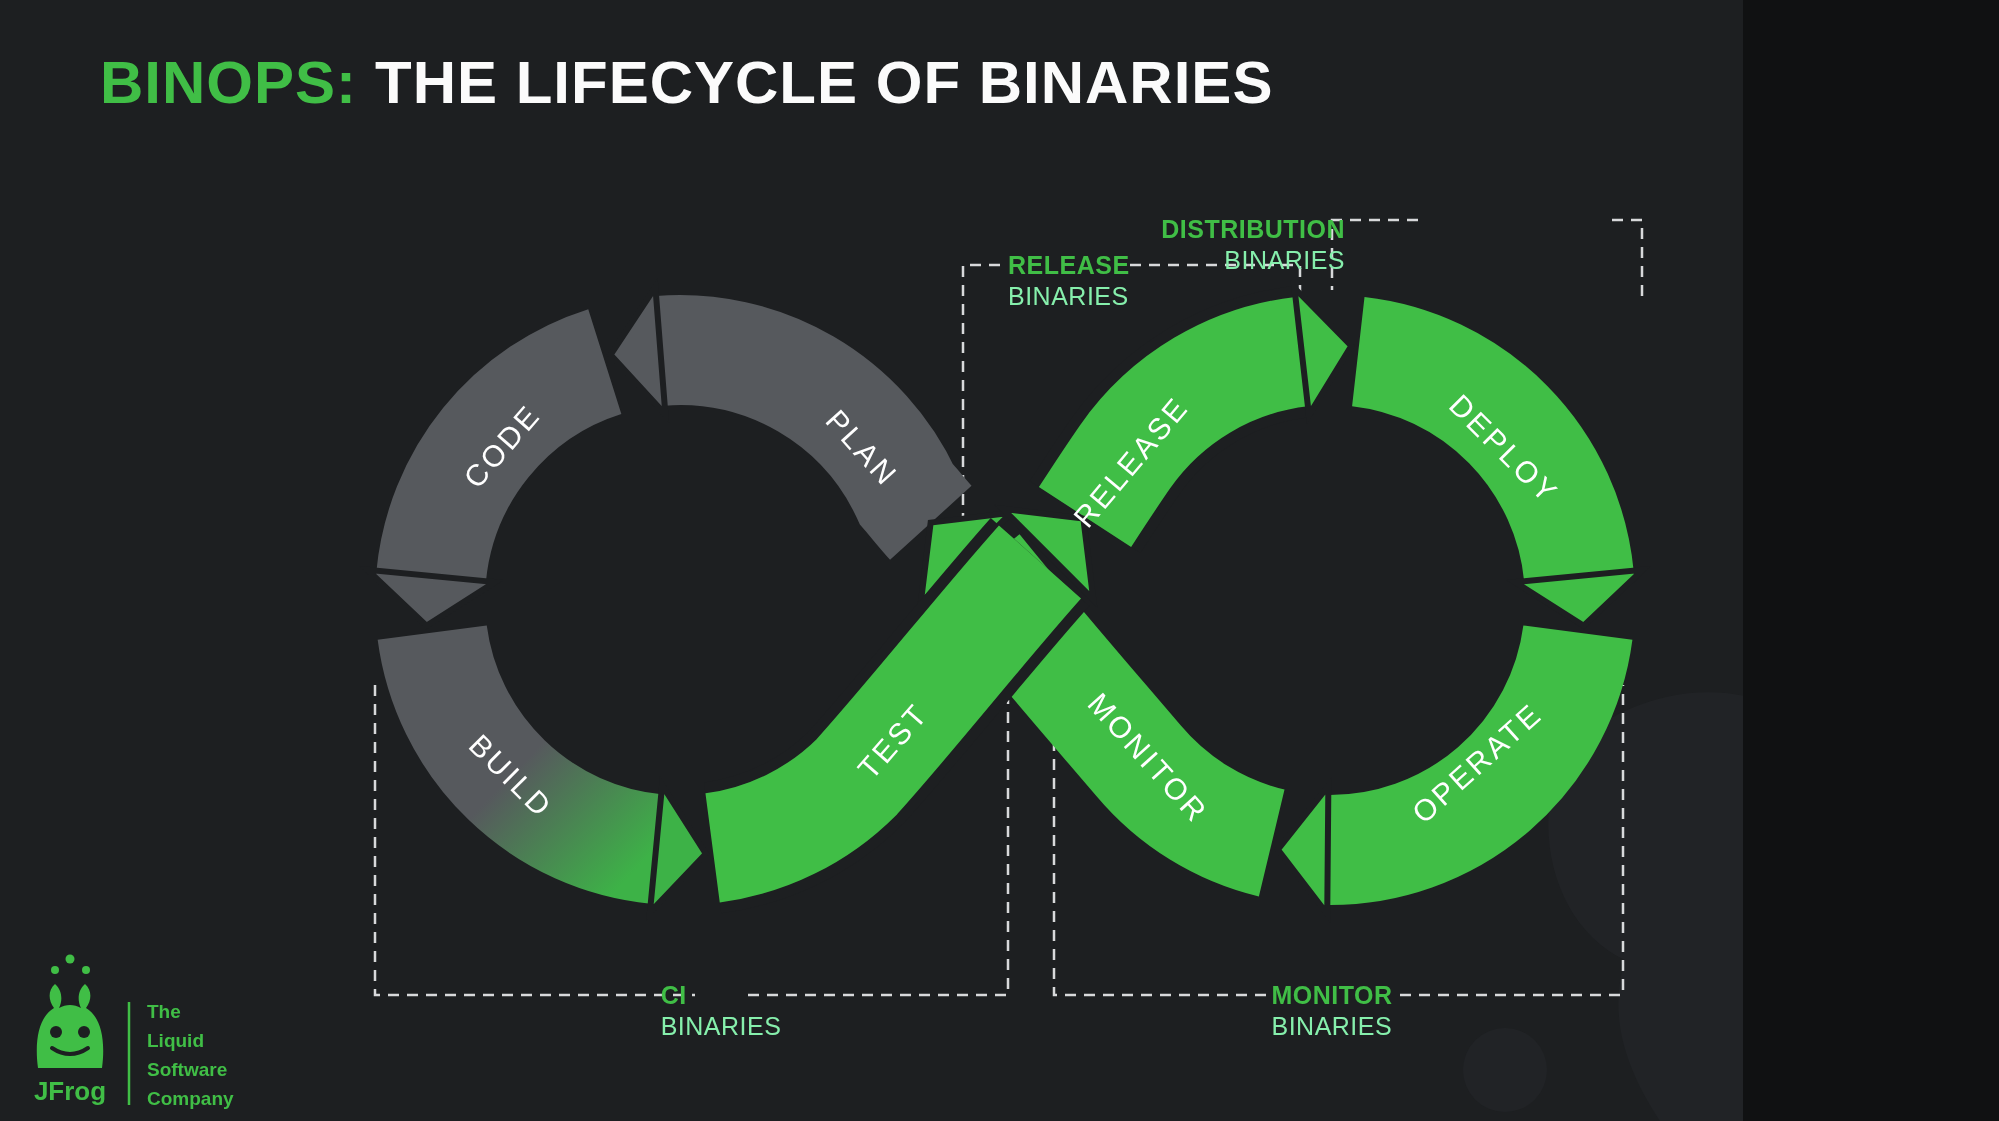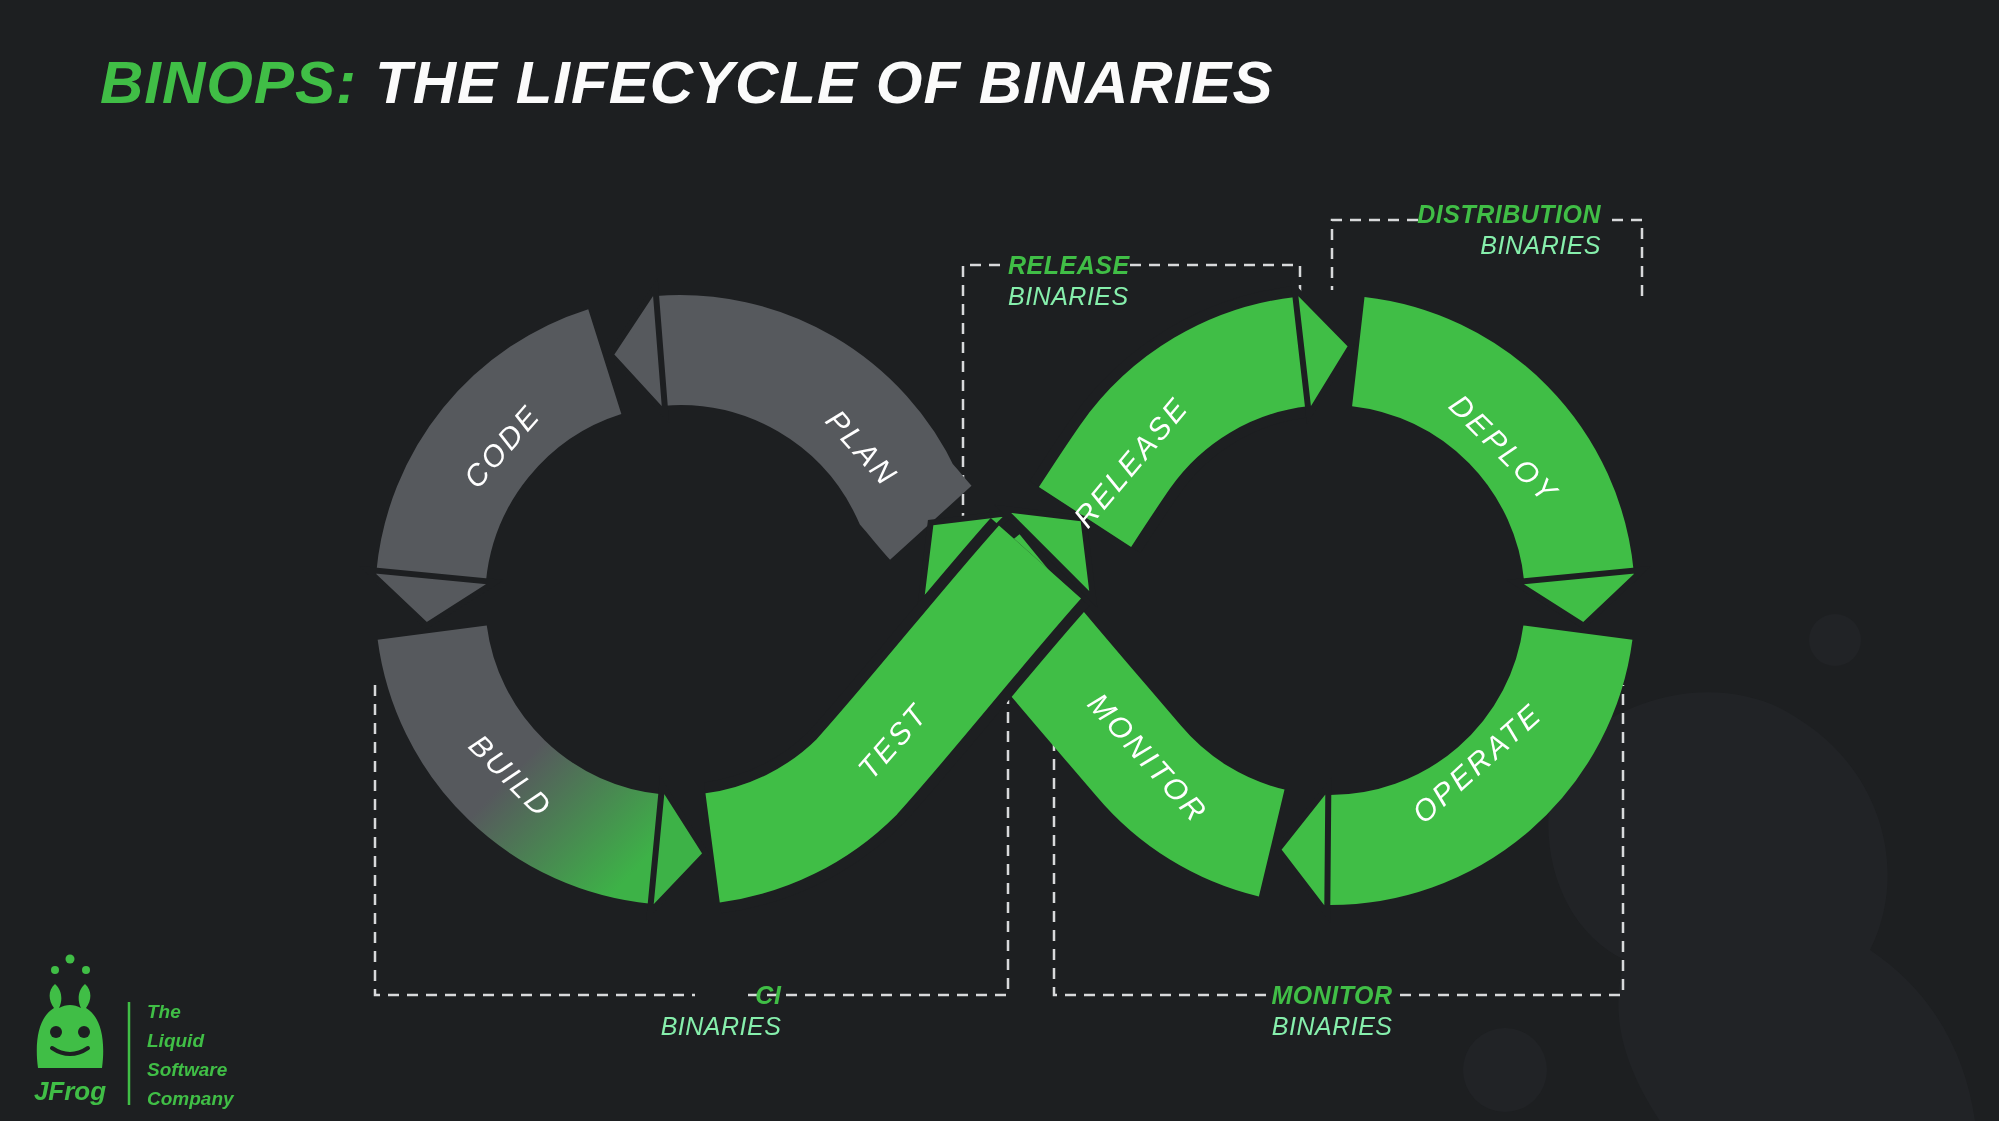--- a/index.html
+++ b/index.html
@@ -1,32 +1,31 @@
 <!DOCTYPE html>
 <html><head>
 <meta charset="utf-8">
 <style>
   html,body{margin:0;padding:0;background:#101112;}
   .stage{
-    position:relative;width:1999px;height:1121px;overflow:hidden;
+    position:relative;width:1743px;height:1121px;overflow:hidden;
     background:#1d1f21;
     font-family:"Liberation Sans",sans-serif;
-    font-style:italic;
   }
   .title{
     position:absolute;left:100px;top:48px;margin:0;
     font-size:60px;letter-spacing:1px;white-space:nowrap;
   }
   .title .hl{color:#40be46;font-weight:700;}
   .title .rest{color:#fbfbfb;font-weight:700;margin-left:18px;}
   .diagram{position:absolute;left:0;top:0;width:1999px;height:1121px;}
   .ann{position:absolute;line-height:31px;font-size:25px;white-space:nowrap;}
   .ann .hl{display:block;color:#40be46;font-weight:700;letter-spacing:.5px;}
   .ann .rest{display:block;color:#86efac;font-weight:400;letter-spacing:.5px;}
-  .ann.centered{transform:translateX(-50%);text-align:right;}
+  .ann.centered{transform:translateX(-50%);text-align:left;}
   .ann.right{text-align:right;}
   .seg-label{
     fill:#ffffff;font-size:30px;letter-spacing:3px;font-weight:400;
     font-family:"Liberation Sans",sans-serif;
   }
   .brand-text{fill:#40be46;font-weight:700;font-family:"Liberation Sans",sans-serif;}
 </style>
 </head>
 <body>
 
@@ -125,21 +124,21 @@
         <text class="brand-text" x="147" y="1105">Company</text>
       </g>
     </g>
   </svg>
 
   <div class="ann" style="left:1008px;top:250px;">
     <span class="hl">RELEASE</span>
     <span class="rest">BINARIES</span>
   </div>
 
-  <div class="ann right" style="right:398px;top:199px;">
+  <div class="ann right" style="right:398px;top:214px;">
     <span class="hl">DISTRIBUTION</span>
     <span class="rest">BINARIES</span>
   </div>
 
   <div class="ann centered" style="left:721px;top:980px;">
     <span class="hl">CI</span>
     <span class="rest">BINARIES</span>
   </div>
 
   <div class="ann centered" style="left:1332px;top:980px;">

